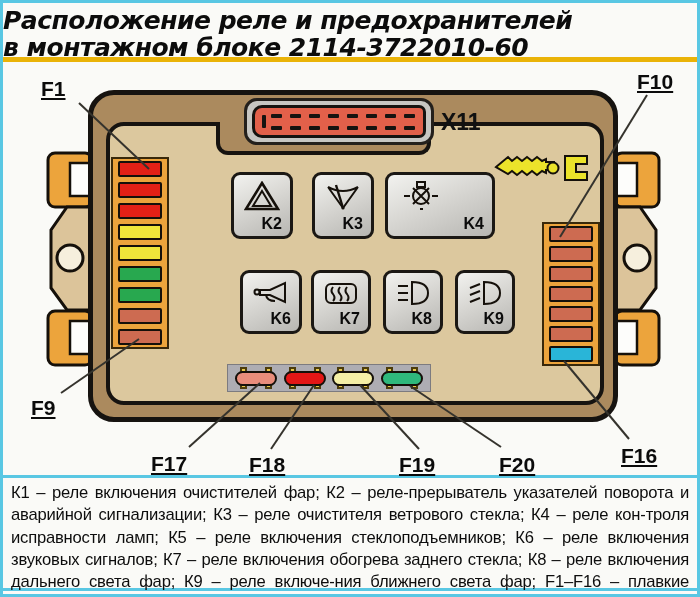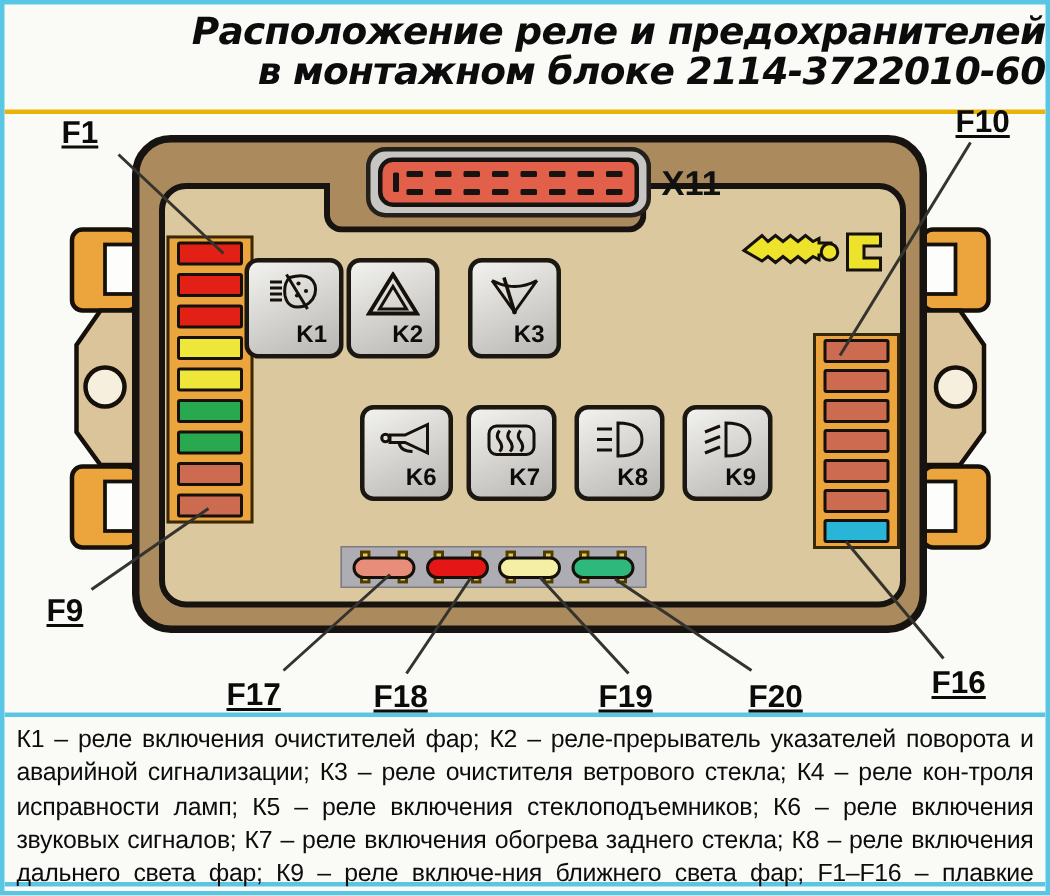--- a/index.html
+++ b/index.html
@@ -1,20 +1,20 @@
 <!DOCTYPE html>
 <html><head>
 <meta charset="utf-8">
 <style>
   html,body{margin:0;padding:0;background:#e8e8e8;}
   .page{position:relative;width:700px;height:597px;background:#fafaf7;border:3px solid #59c7e3;
         box-sizing:border-box;overflow:hidden;font-family:"Liberation Sans",sans-serif;color:#111;}
   
-  .title-bar{position:absolute;left:0;top:0;width:100%;height:73px;border-bottom:3px solid #eab308;
-             box-sizing:border-box;text-align:right;padding-top:4px;}
+  .title-bar{position:absolute;left:0;top:0;width:100%;height:59px;border-bottom:5px solid #eab308;
+             box-sizing:border-box;text-align:left;padding-top:4px;}
   .title-bar div{font:italic bold 25px/27px "DejaVu Sans",sans-serif;letter-spacing:-0.5px;color:#0c0c0c;}
   
   .diagram{position:absolute;left:0;top:62px;width:700px;height:410px;}
   .hw{position:absolute;z-index:1;}
   .block-outer{position:absolute;left:85px;top:25px;width:530px;height:332px;background:#ab8a5e;
                border:5px solid #161310;border-radius:26px;box-sizing:border-box;z-index:2;}
   .block-inner{position:absolute;left:103px;top:57px;width:498px;height:283px;background:#dcc89e;
                border:4px solid #161310;border-radius:18px;box-sizing:border-box;z-index:3;}
   .notch{position:absolute;left:213px;top:57px;width:215px;height:33px;background:#ab8a5e;
          border:4px solid #161310;border-top:none;border-radius:0 0 12px 12px;box-sizing:border-box;z-index:4;}
@@ -136,47 +136,43 @@
     <div class="ladder right">
         <div class="ladder-fuse" style="background: rgb(205, 107, 81);"></div>
         <div class="ladder-fuse" style="background: rgb(205, 107, 81);"></div>
         <div class="ladder-fuse" style="background: rgb(205, 107, 81);"></div>
         <div class="ladder-fuse" style="background: rgb(205, 107, 81);"></div>
         <div class="ladder-fuse" style="background: rgb(205, 107, 81);"></div>
         <div class="ladder-fuse" style="background: rgb(205, 107, 81);"></div>
         <div class="ladder-fuse" style="background: rgb(41, 181, 216);"></div>
       </div>
 
-    <div class="relay" style="left:160px;top:107px;width:66px;height:67px">
-      <svg width="38" height="30" viewBox="0 0 38 30" fill="none" stroke="#15100a" stroke-width="2">
-        <path d="M3,7 h8 M3,11 h8 M3,15 h8 M3,19 h8"></path>
-        <path d="M16,4 Q30,0 33,9 Q35,18 26,23 Q15,26 13,16 Q12,8 16,4 Z"></path>
-        <path d="M14,2 L28,25"></path>
-        <g fill="#15100a" stroke="none">
-            <circle cx="22" cy="8" r="1.4"></circle>
-            <circle cx="27" cy="13" r="1.4"></circle>
-            <circle cx="21" cy="16" r="1.4"></circle>
-          </g>
-      </svg>
-      <span class="rlabel">K1</span>
-    </div>
     <div class="relay" style="left:228px;top:107px;width:62px;height:67px">
       <svg width="36" height="30" viewBox="0 0 36 30" fill="none" stroke="#15100a">
         <path d="M18,2 L34,28 H2 Z" stroke-width="2.6"></path>
         <path d="M18,10 L27,25 H9 Z" stroke-width="2"></path>
       </svg>
       <span class="rlabel">K2</span>
     </div>
     <div class="relay" style="left:309px;top:107px;width:62px;height:67px">
       <svg width="38" height="30" viewBox="0 0 38 30" fill="none" stroke="#15100a" stroke-width="2">
         <path d="M19,27 L4,6 M19,27 L34,6 M4,6 Q19,14 34,6"></path>
         <path d="M19,27 L12,4" stroke-width="2.4"></path>
         <circle cx="19" cy="27" r="1.6" fill="#15100a" stroke="none"></circle>
       </svg>
       <span class="rlabel">K3</span>
+    </div>
+    <div class="relay wide" style="left:382px;top:107px;width:110px;height:67px">
+      <svg width="38" height="30" viewBox="0 0 38 30" fill="none" stroke="#15100a" stroke-width="2">
+        <rect x="15" y="1" width="8" height="5"></rect>
+        <circle cx="19" cy="15" r="8"></circle>
+        <path d="M11,7 L27,23 M27,7 L11,23"></path>
+        <path d="M2,15 h6 M30,15 h6 M18,28 h3"></path>
+      </svg>
+      <span class="rlabel">K4</span>
     </div>
 
     <div class="relay" style="left:237px;top:205px;width:62px;height:64px">
       <svg width="38" height="30" viewBox="0 0 38 30" fill="none" stroke="#15100a" stroke-width="2">
         <circle cx="5" cy="13" r="2.5"></circle>
         <path d="M8,11 H18 L33,4 V23 L18,16 H8 Z"></path>
         <path d="M14,16 q1,6 9,6"></path>
       </svg>
       <span class="rlabel">K6</span>
     </div>

